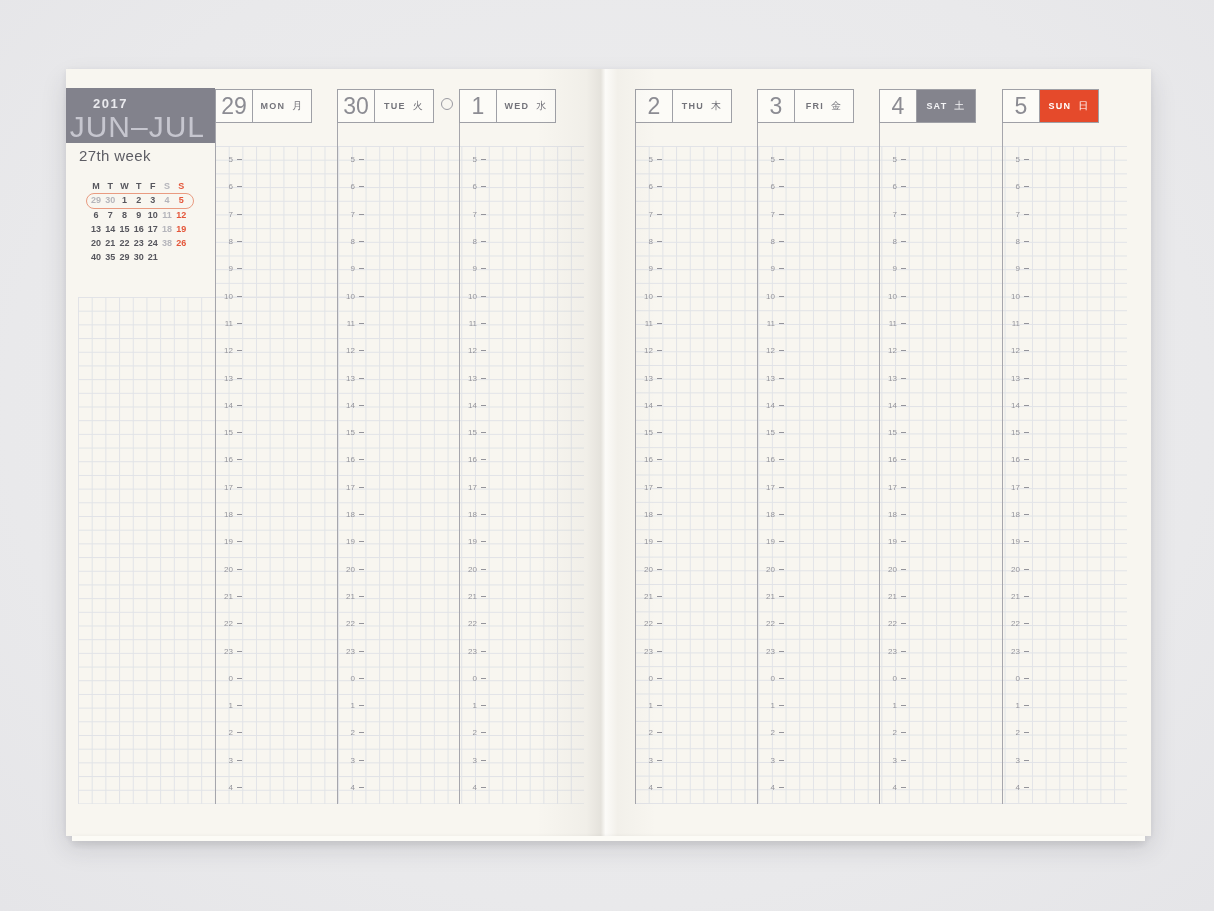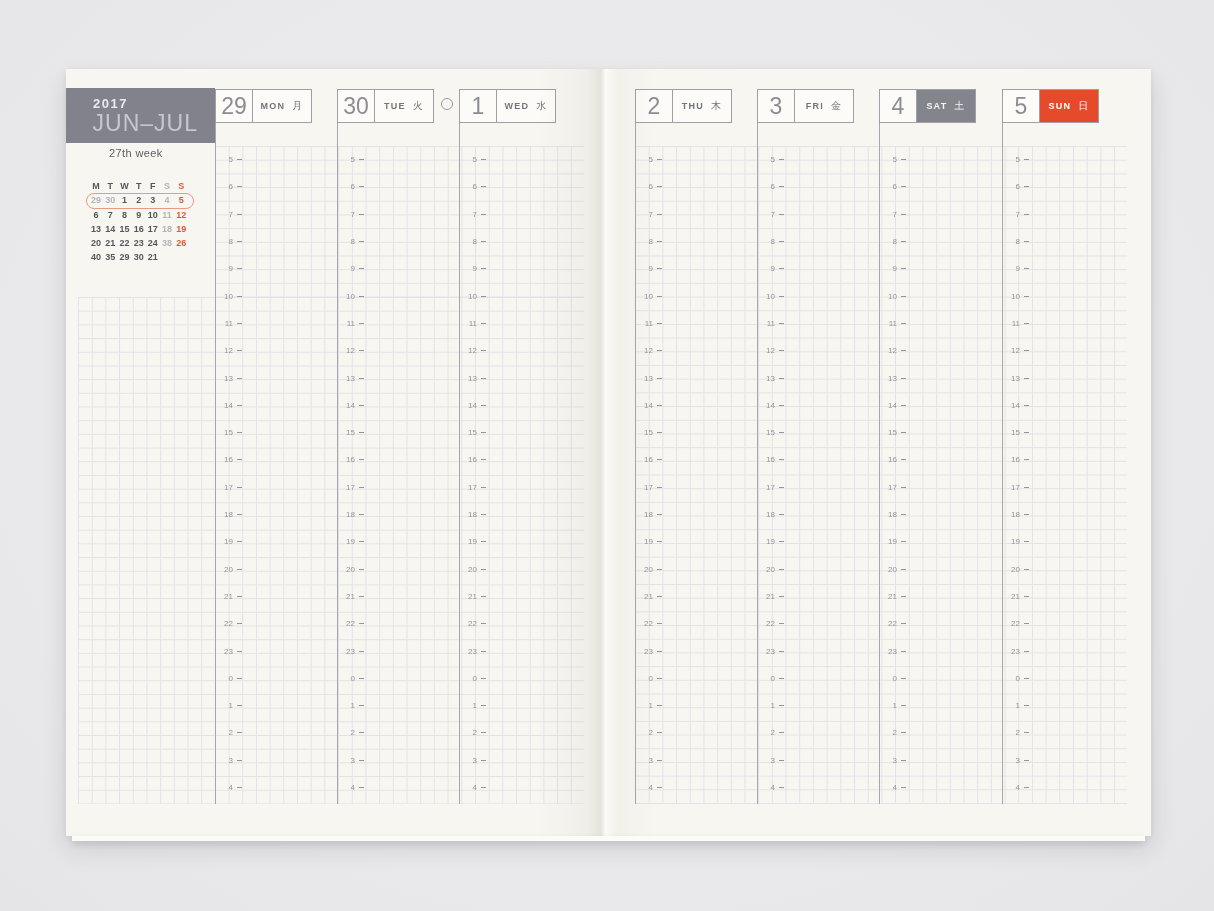--- a/index.html
+++ b/index.html
@@ -21,22 +21,22 @@
   .grid-right{left:569px;top:77px;width:492px;height:657.6px;}
 
   
   .spine{position:absolute;left:470px;top:0;width:120px;height:100%;pointer-events:none;
     background:linear-gradient(90deg, rgba(0,0,0,0) 0%, rgba(60,55,45,.04) 42%, rgba(60,55,45,.10) 54%,
       rgba(255,255,255,.55) 58%, rgba(60,55,45,.03) 68%, rgba(0,0,0,0) 100%);}
 
   
   .title-box{position:absolute;left:0;top:19px;width:149px;height:55px;background:#82828c;color:#fff;}
   .title-year{position:absolute;left:27px;top:8px;font-size:13px;font-weight:700;letter-spacing:1.5px;color:#eaeaee;}
-  .title-months{position:absolute;right:17px;top:22px;font-size:23px;font-weight:400;letter-spacing:1px;color:#c6c6cf;}
-  .week-label{position:absolute;left:43px;top:78px;font-size:11px;color:#5d5d64;letter-spacing:.4px;}
+  .title-months{position:absolute;right:10px;top:22px;font-size:30px;font-weight:400;letter-spacing:1px;color:#c6c6cf;}
+  .week-label{position:absolute;left:13px;top:78px;font-size:15px;color:#5d5d64;letter-spacing:.4px;}
 
   
   .mini-cal{position:absolute;left:23px;top:110px;width:102px;}
   .cal-row{display:flex;height:14.3px;align-items:center;}
   .cal-cell{width:14.2px;text-align:center;font-size:9px;font-weight:700;line-height:14.3px;}
   .c-weekday,.c-normal{color:#56565d;}
   .c-saturday,.c-outside{color:#b5b5bb;}
   .c-sunday{color:#e4563a;}
   .cal-oval{position:absolute;left:-3px;top:13.6px;width:106px;height:14.8px;border:1px solid #e99b81;border-radius:8px;}
 

